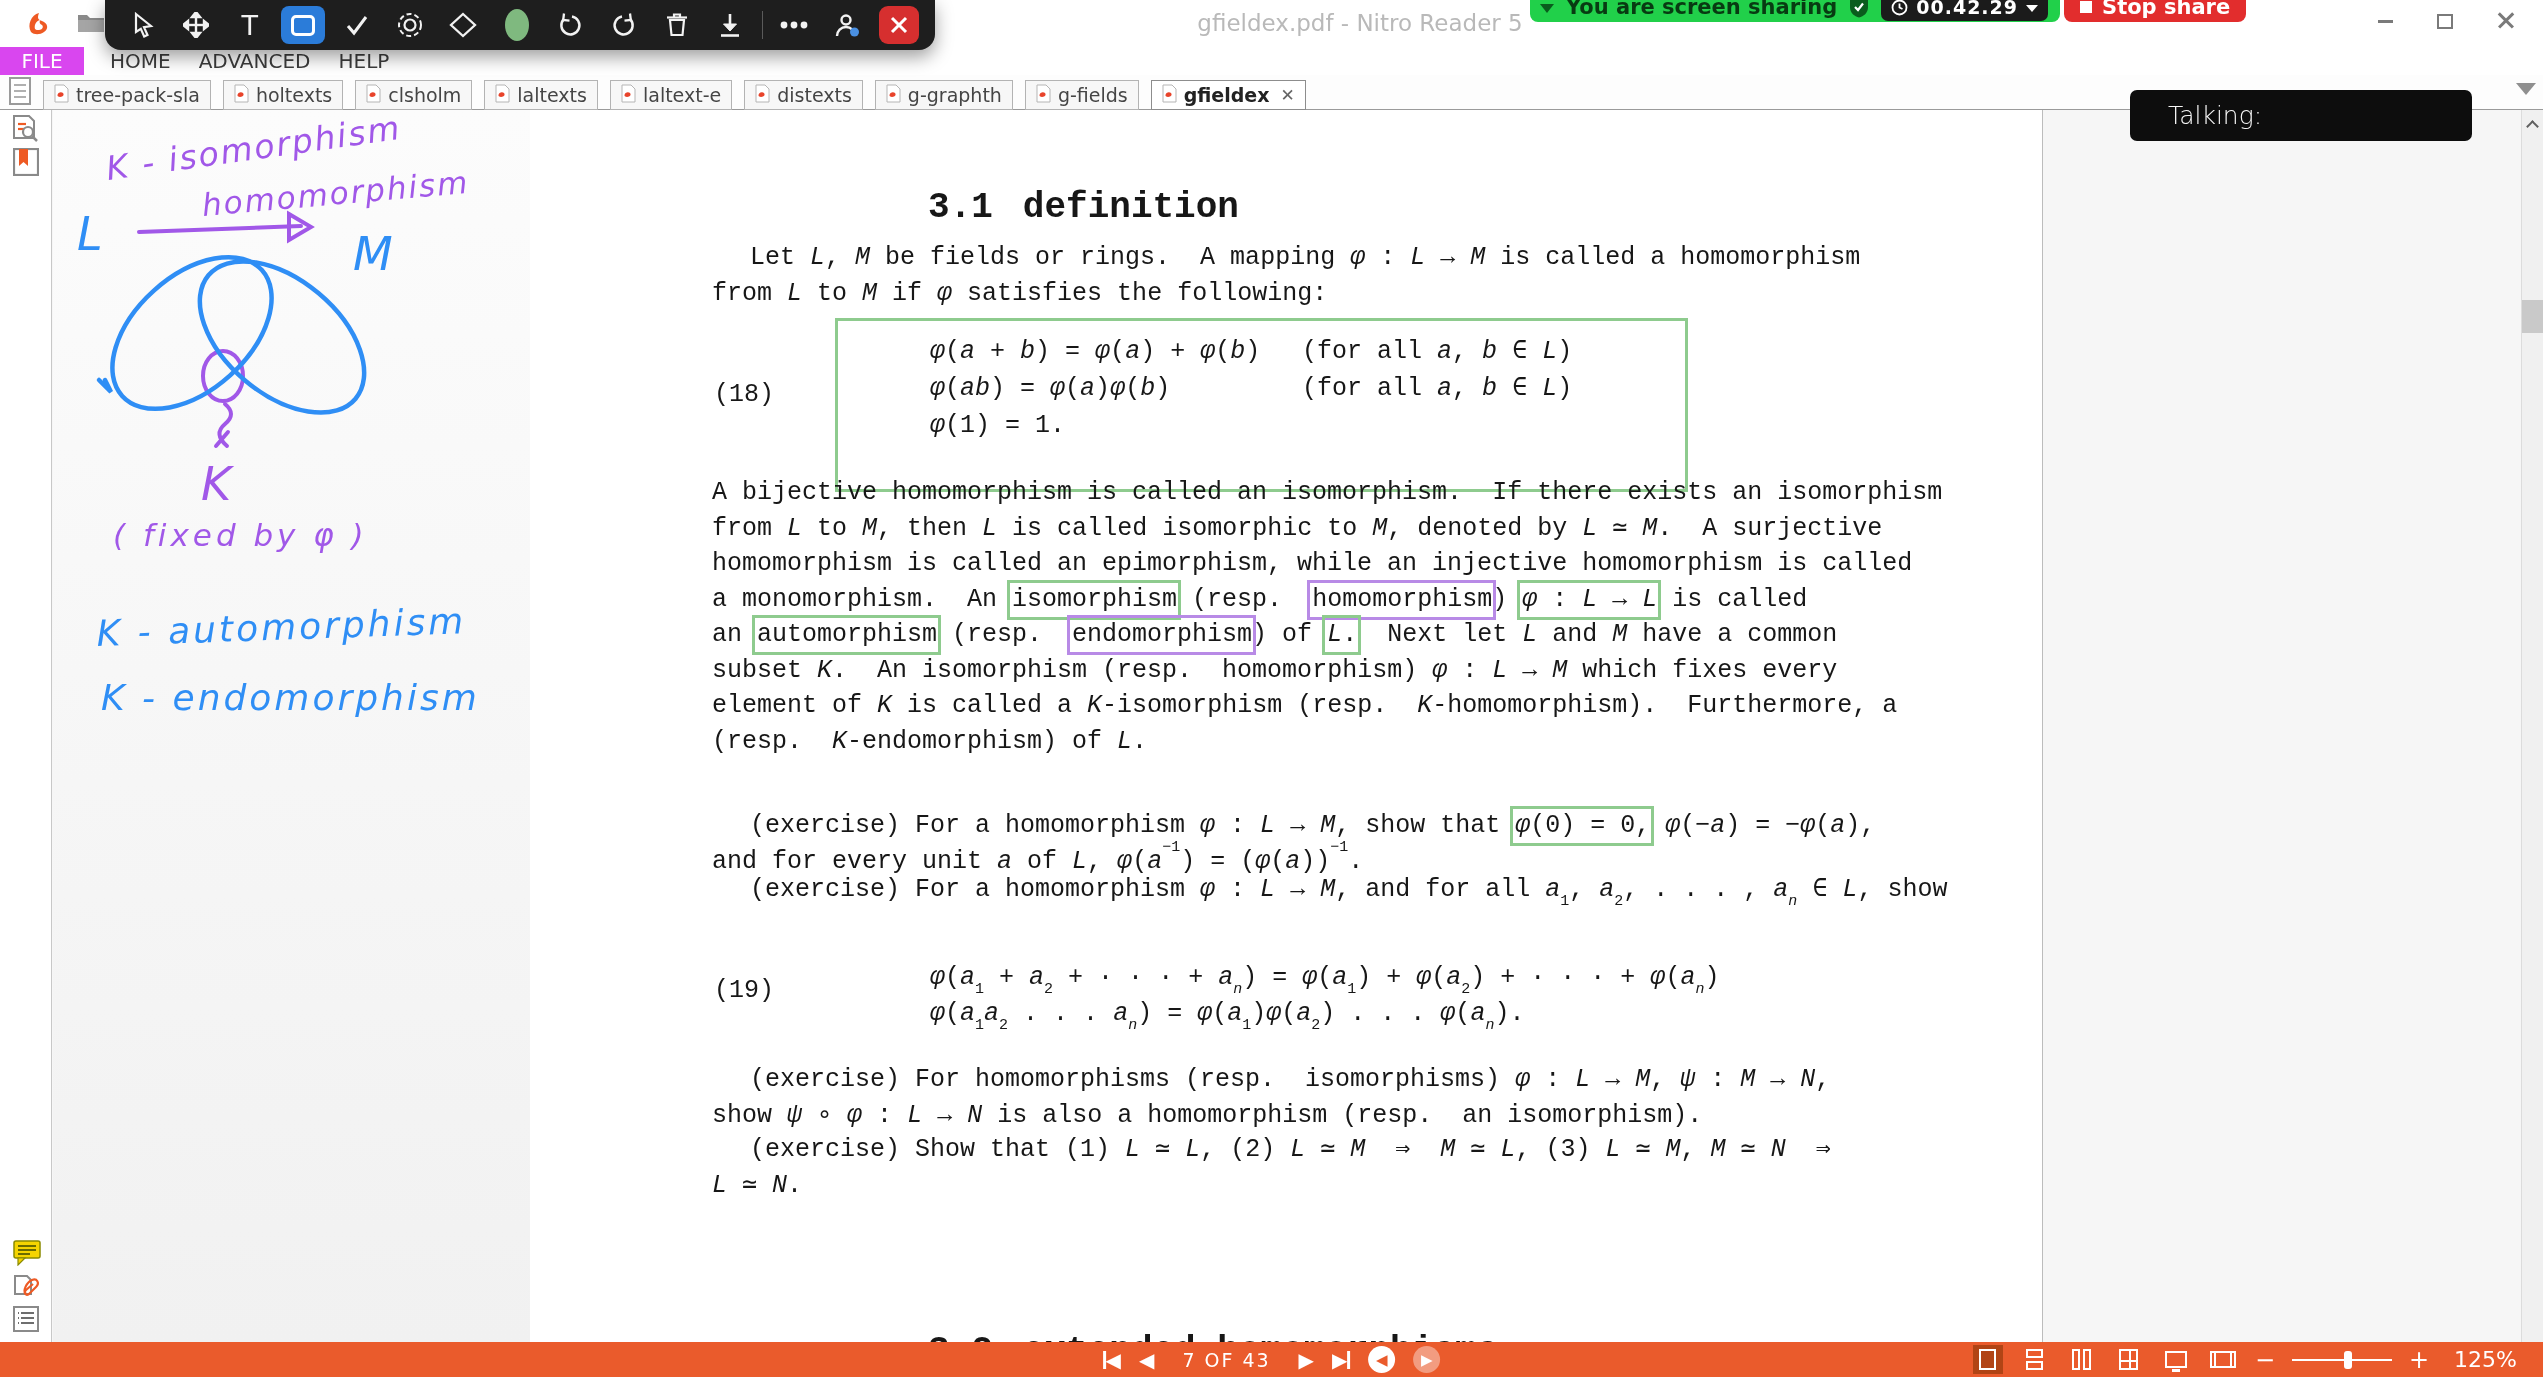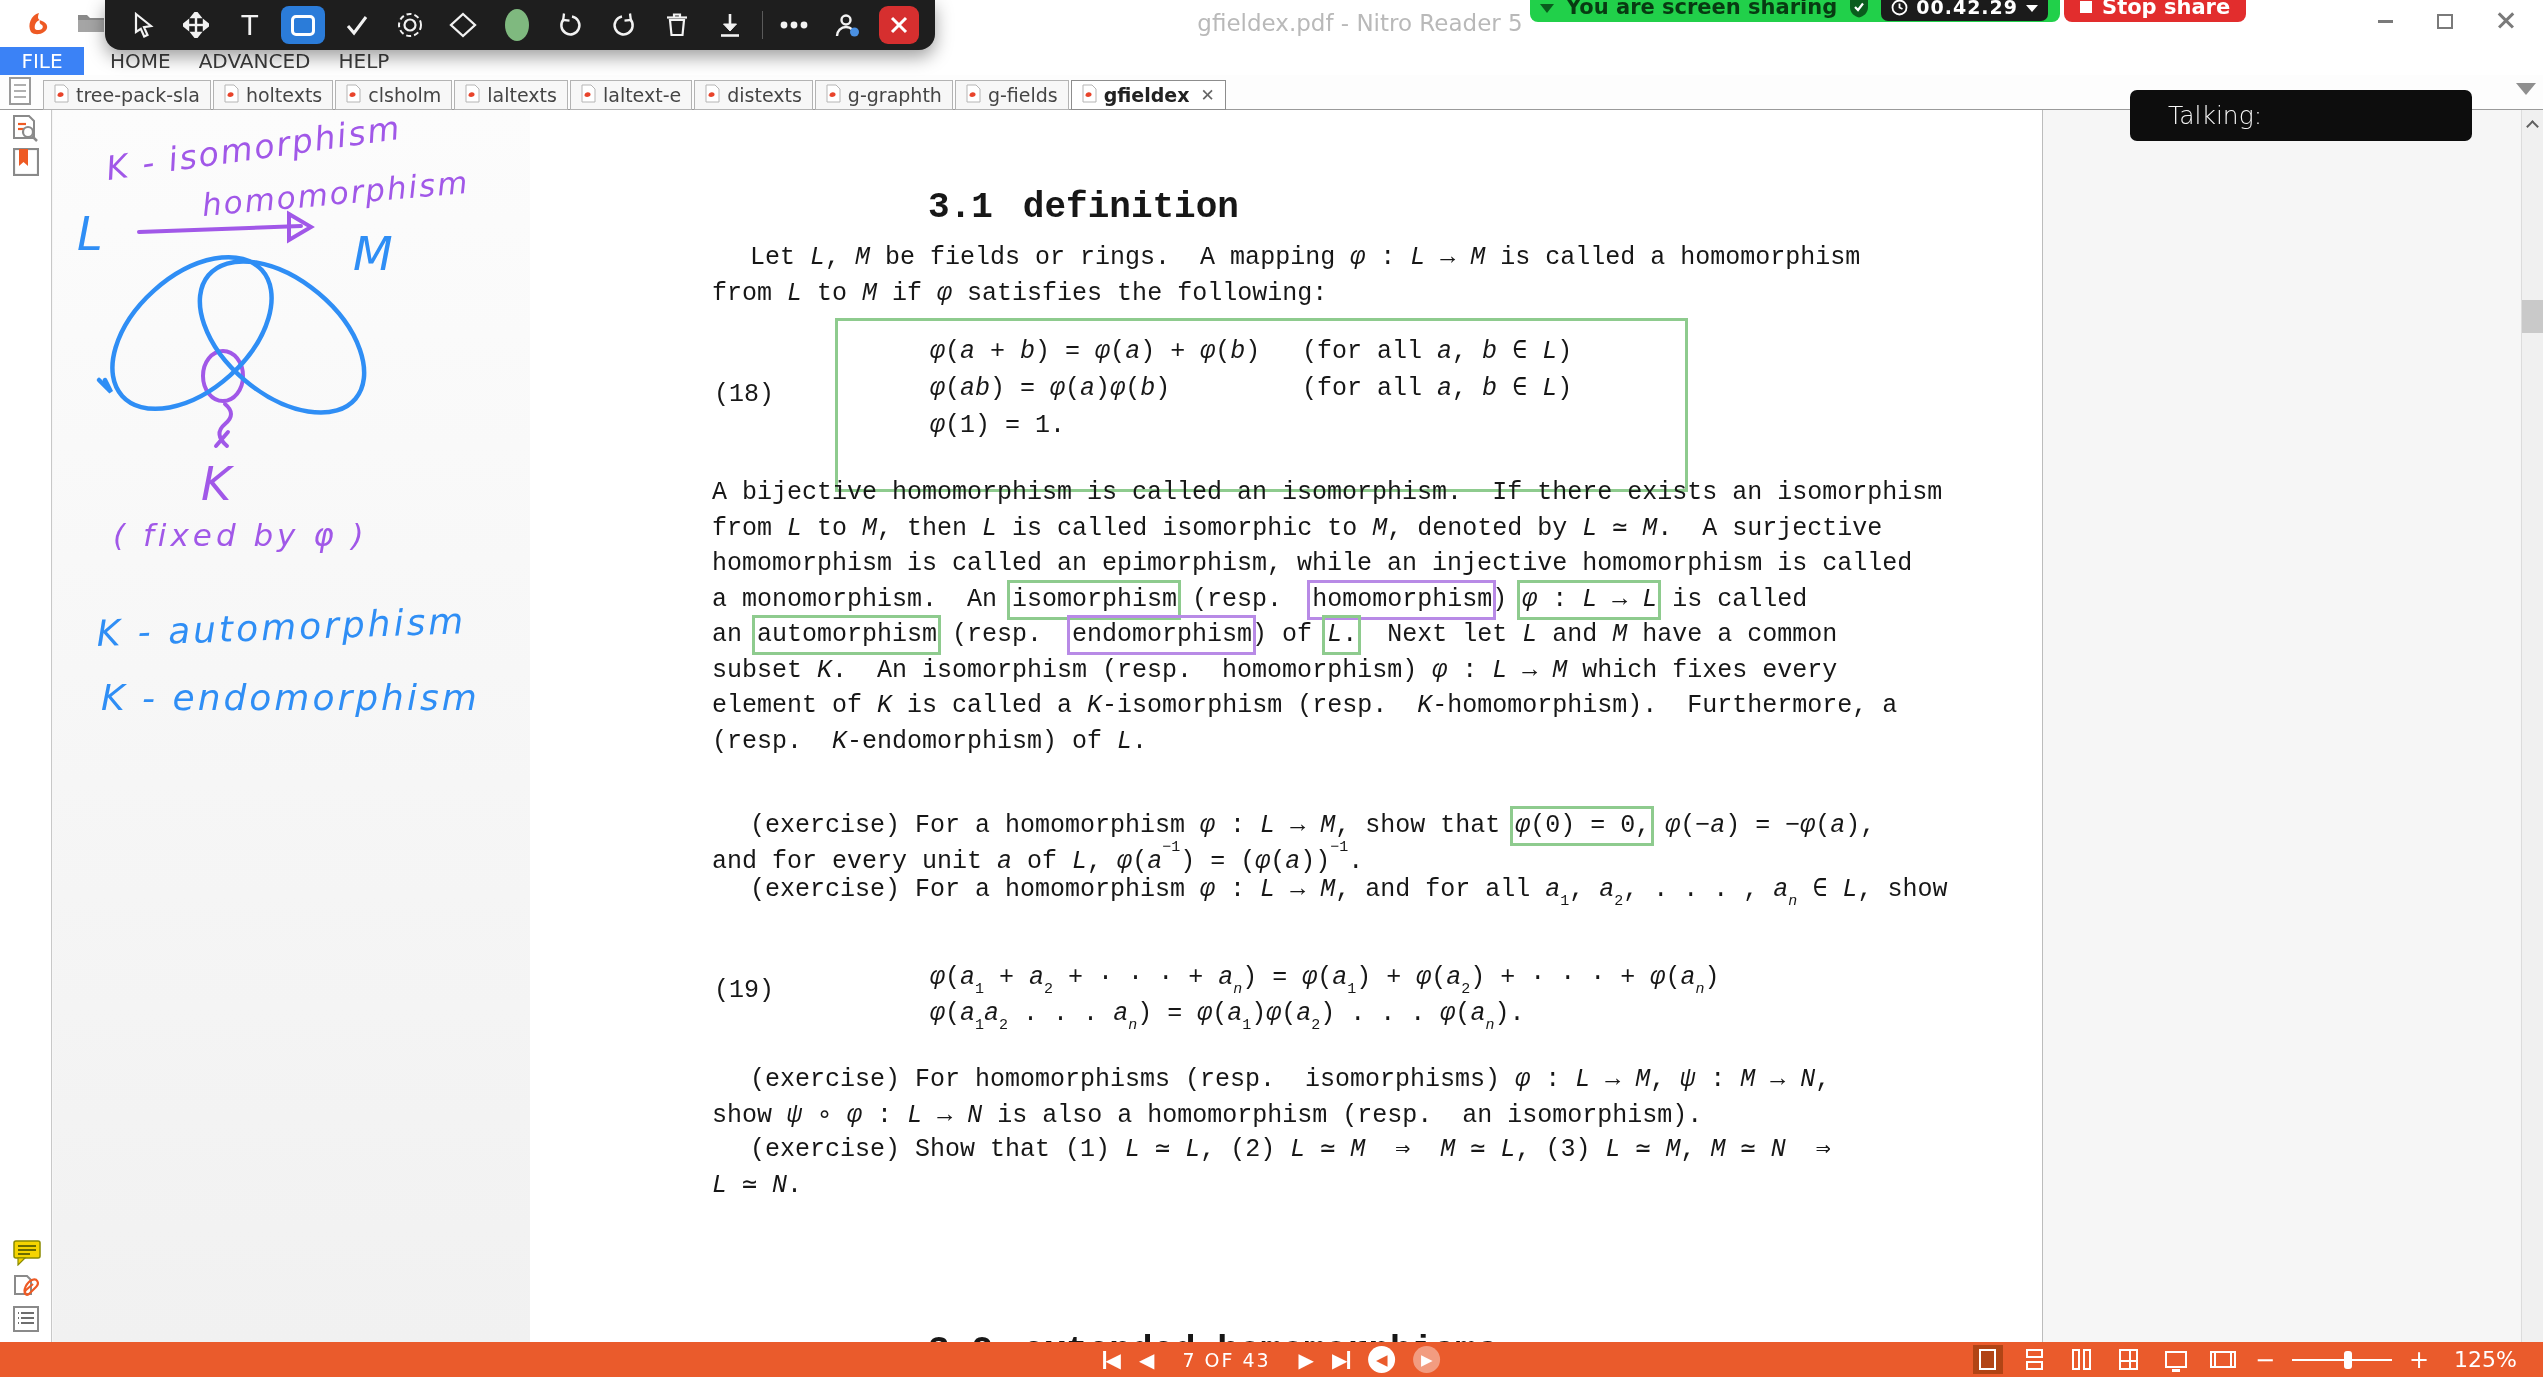--- a/index.html
+++ b/index.html
@@ -53,29 +53,29 @@
 
   
   .talking-box { position:absolute; left:2130px; top:90px; width:342px; height:51px; background:#0d0d0d;
                  border-radius:7px; display:flex; align-items:center; padding-left:38px; z-index:40; }
   .talking-label { color:#f5f5f5; font-size:25px; font-weight:300; }
 
   
   .menubar { position:absolute; left:0; top:47px; width:100%; height:28px; background:#fff;
              display:flex; align-items:center; }
   .menu-item { font-size:20px; color:#3c3c3c; padding:0 14px; height:28px; line-height:28px; }
-  .menu-file { background:#3b82f6; color:#fff; width:84px; text-align:center; padding:0; }
+  .menu-file { background:#d946ef; color:#fff; width:84px; text-align:center; padding:0; }
   .menu-home { margin-left:12px; }
 
   
   .tabbar { position:absolute; left:0; top:75px; width:100%; height:35px; background:#fdfdfd;
             border-bottom:1px solid #9a9a9a; display:flex; align-items:flex-end; }
   .pages-panel-icon { margin:0 10px 4px 9px; }
   .tab { display:flex; align-items:center; gap:7px; height:30px; margin-bottom:-1px; padding:0 10px;
-         border:1px solid #b3b3b3; background:#f7f7f7; margin-right:2px; font-size:19px; color:#454545; }
+         border:1px solid #b3b3b3; background:#f7f7f7; margin-right:12px; font-size:19px; color:#454545; }
   .tab.active { background:#fff; border-color:#8d8d8d; font-weight:bold; color:#222; }
   .tab-close { font-size:17px; color:#666; margin-left:4px; font-weight:normal; }
 
   
   .content { position:absolute; left:0; top:110px; width:2543px; height:1232px; background:#f6f6f6; }
   .left-strip { position:absolute; left:0; top:0; width:52px; height:1232px; background:#fff;
                 border-right:1px solid #c8c8c8; }
   .strip-icon { position:absolute; left:13px; }
 
   .draw-panel { position:absolute; left:53px; top:0; width:477px; height:1232px;

